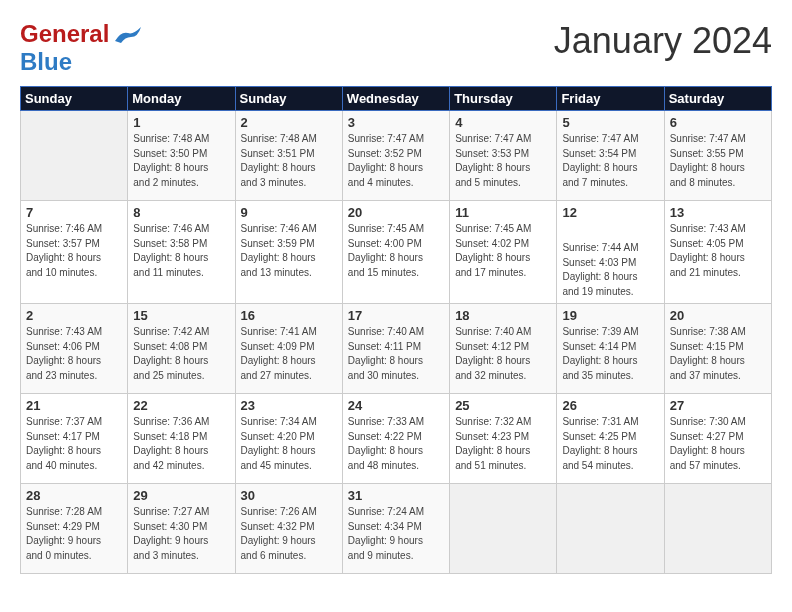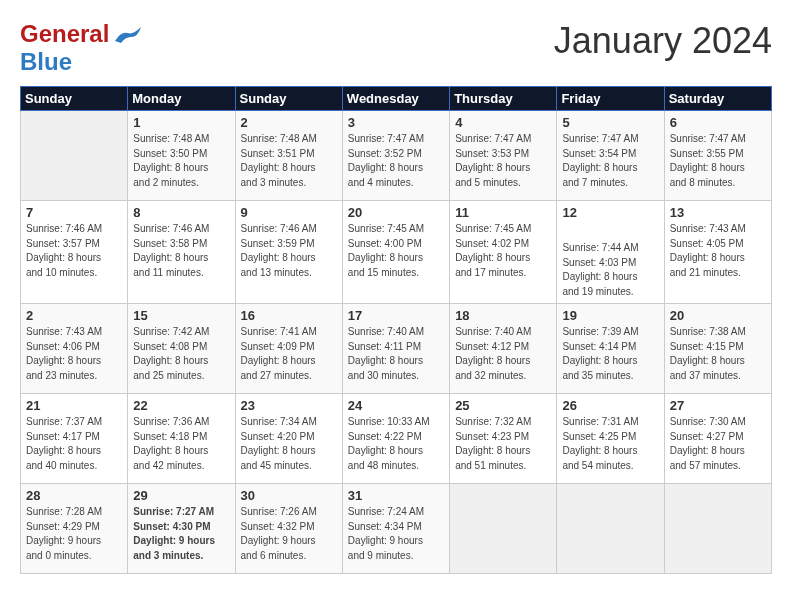--- a/index.html
+++ b/index.html
@@ -292,21 +292,21 @@
         </td>
         <td>
           <span class="day-number">23</span>
           <div class="day-info" style="white-space: pre-line;">Sunrise: 7:34 AM
 Sunset: 4:20 PM
 Daylight: 8 hours
 and 45 minutes.</div>
         </td>
         <td>
           <span class="day-number">24</span>
-          <div class="day-info" style="white-space: pre-line;">Sunrise: 10:33 AM
+          <div class="day-info" style="white-space: pre-line;">Sunrise: 7:33 AM
 Sunset: 4:22 PM
 Daylight: 8 hours
 and 48 minutes.</div>
         </td>
         <td>
           <span class="day-number">25</span>
           <div class="day-info" style="white-space: pre-line;">Sunrise: 7:32 AM
 Sunset: 4:23 PM
 Daylight: 8 hours
 and 51 minutes.</div>
@@ -329,21 +329,21 @@
       <tr>
         <td>
           <span class="day-number">28</span>
           <div class="day-info" style="white-space: pre-line;">Sunrise: 7:28 AM
 Sunset: 4:29 PM
 Daylight: 9 hours
 and 0 minutes.</div>
         </td>
         <td>
           <span class="day-number">29</span>
-          <div class="day-info" style="white-space: pre-line; font-weight: bold;">Sunrise: 7:27 AM
+          <div class="day-info" style="white-space: pre-line;">Sunrise: 7:27 AM
 Sunset: 4:30 PM
 Daylight: 9 hours
 and 3 minutes.</div>
         </td>
         <td>
           <span class="day-number">30</span>
           <div class="day-info" style="white-space: pre-line;">Sunrise: 7:26 AM
 Sunset: 4:32 PM
 Daylight: 9 hours
 and 6 minutes.</div>

